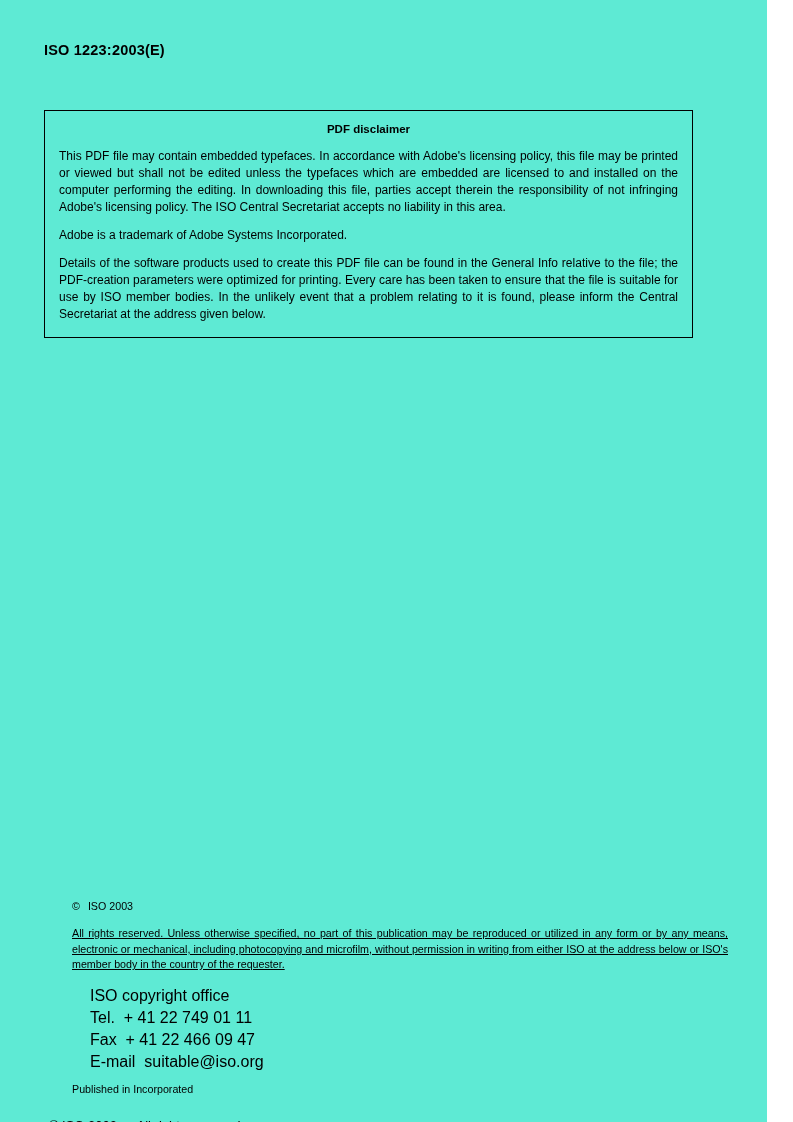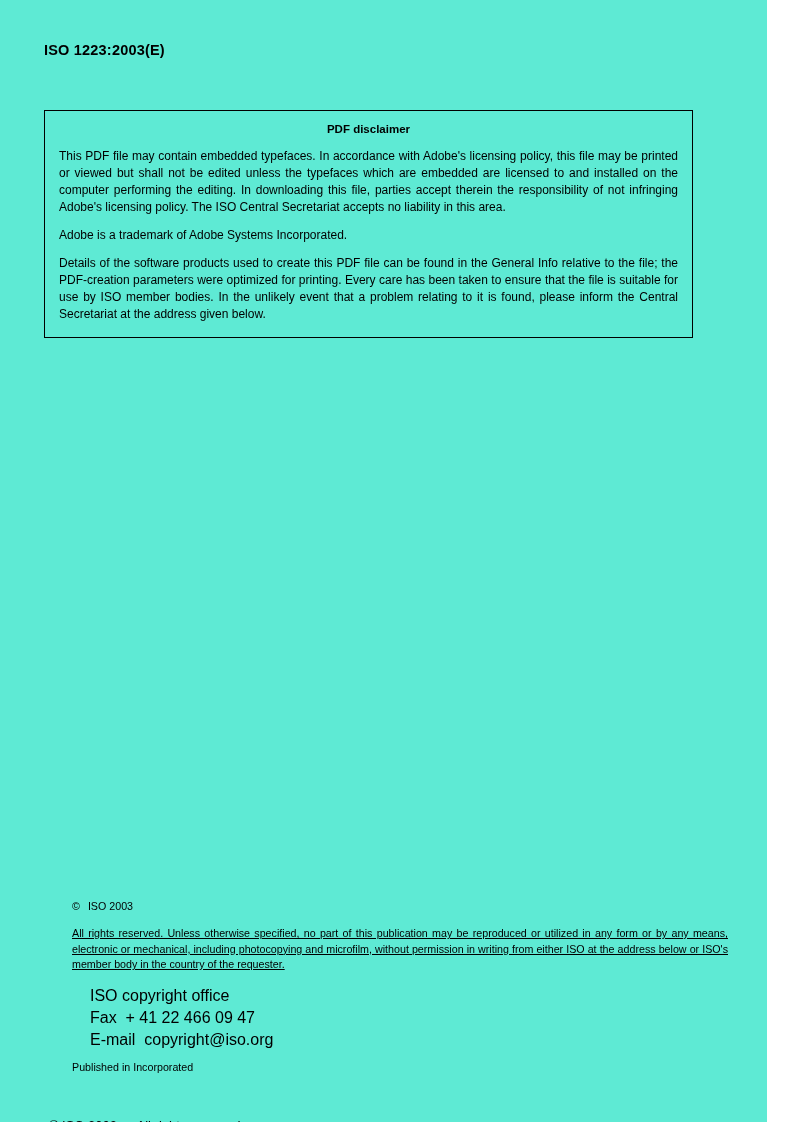--- a/index.html
+++ b/index.html
@@ -114,22 +114,23 @@
     <p class="disclaimer-para">Details of the software products used to create this PDF file can be found in the General Info relative to the file; the PDF-creation parameters were optimized for printing. Every care has been taken to ensure that the file is suitable for use by ISO member bodies. In the unlikely event that a problem relating to it is found, please inform the Central Secretariat at the address given below.</p>
   </div>
 
   <div class="copyright-block">
     <div class="copyright-line">
       <span class="sym">©</span><span>ISO 2003</span>
     </div>
     <p class="rights-para">All rights reserved. Unless otherwise specified, no part of this publication may be reproduced or utilized in any form or by any means, electronic or mechanical, including photocopying and microfilm, without permission in writing from either ISO at the address below or ISO's member body in the country of the requester.</p>
     <div class="address-block">
       <div class="address-line">ISO copyright office</div>
+      <div class="address-line">Tel.  + 41 22 749 01 11</div>
       <div class="address-line">Fax  + 41 22 466 09 47</div>
-      <div class="address-line">E-mail  copyright@iso.org</div>
+      <div class="address-line">E-mail  suitable@iso.org</div>
     </div>
     <div class="published">Published in Incorporated</div>
   </div>
 
   <div class="footer">
     <div class="folio">ii</div>
     <div class="footer-right">© ISO 2003 — All rights reserved</div>
   </div>
 
 </div>

